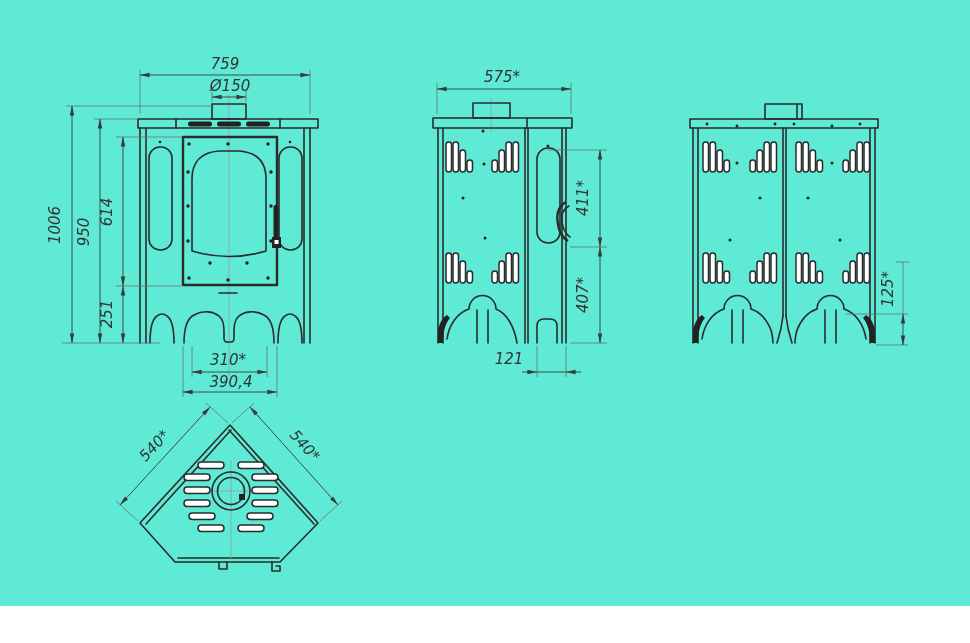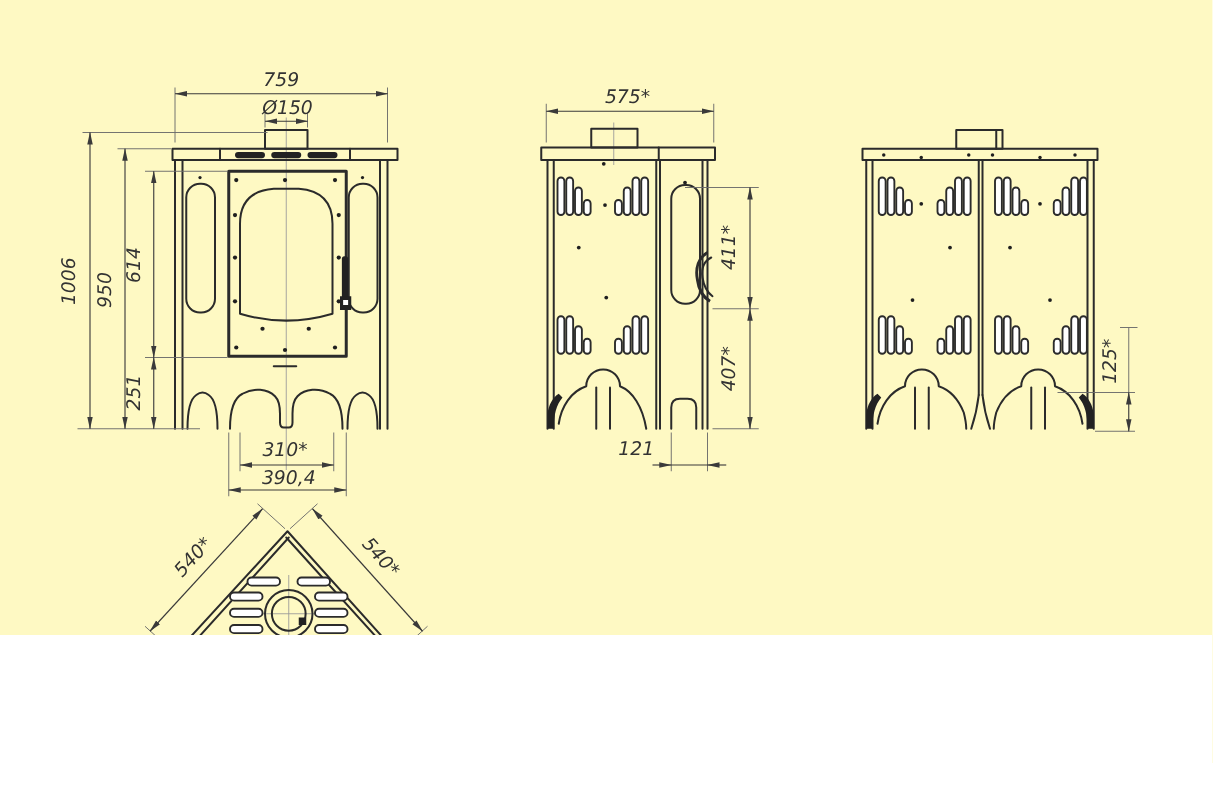--- a/index.html
+++ b/index.html
@@ -1,16 +1,16 @@
 <!DOCTYPE html>
 <html><head>
 <meta charset="utf-8">
 <style>
   html,body{margin:0;padding:0;background:#fff;}
-  .canvas{position:relative;width:970px;height:508px;background:#fef9c3;overflow:hidden;
+  .canvas{position:relative;width:970px;height:606px;background:#5eead4;overflow:hidden;
           font-family:"Liberation Sans","DejaVu Sans",sans-serif;}
   svg{position:absolute;left:0;top:0;}
   .outline{stroke:#2b2b2b;stroke-width:1.6;fill:none;stroke-linecap:round;stroke-linejoin:round;}
   .thick{stroke:#2b2b2b;stroke-width:2.4;fill:none;stroke-linejoin:round;}
   .slot{stroke:#2b2b2b;stroke-width:1.5;fill:#ffffff;}
   .darkfill{fill:#222222;stroke:none;}
   .dot{fill:#1f1f1f;stroke:none;}
   .ext{stroke:#6b6b6b;stroke-width:.75;fill:none;}
   .dimline{stroke:#3a3a3a;stroke-width:.9;fill:none;}
   .cline{stroke:#999999;stroke-width:.7;fill:none;}

